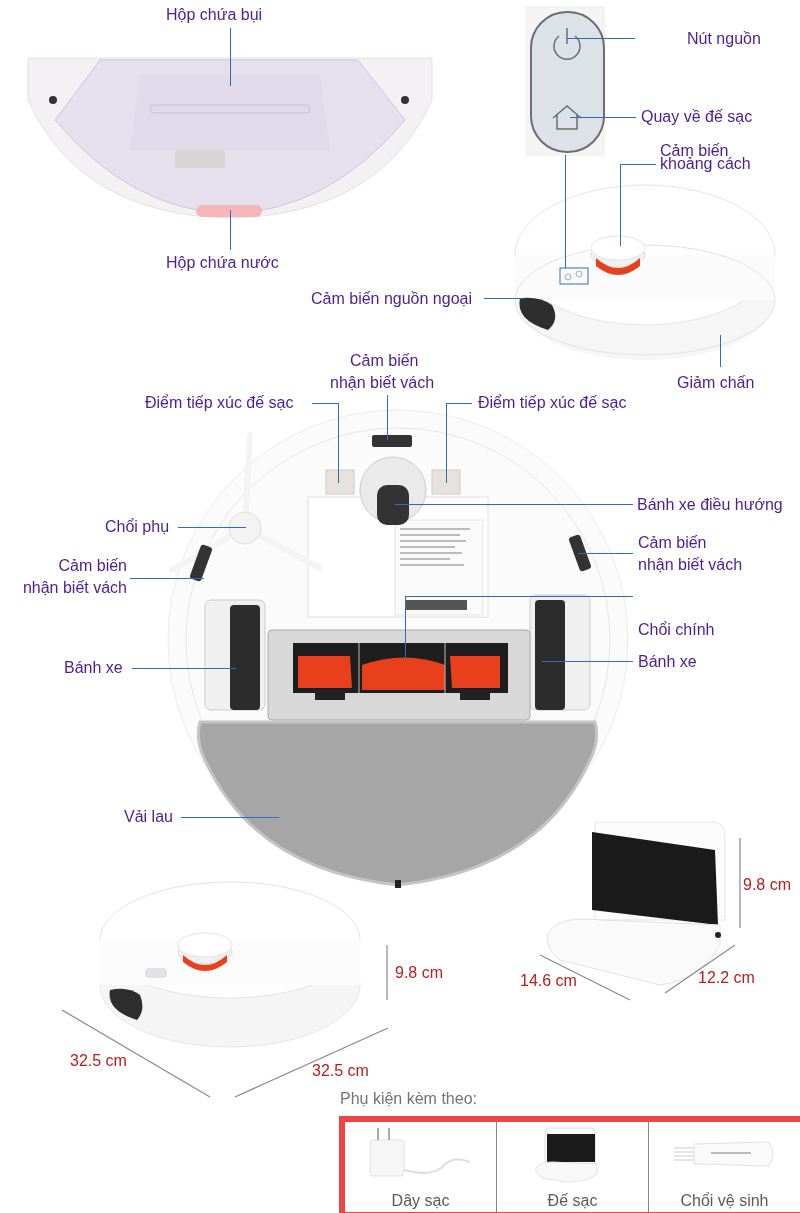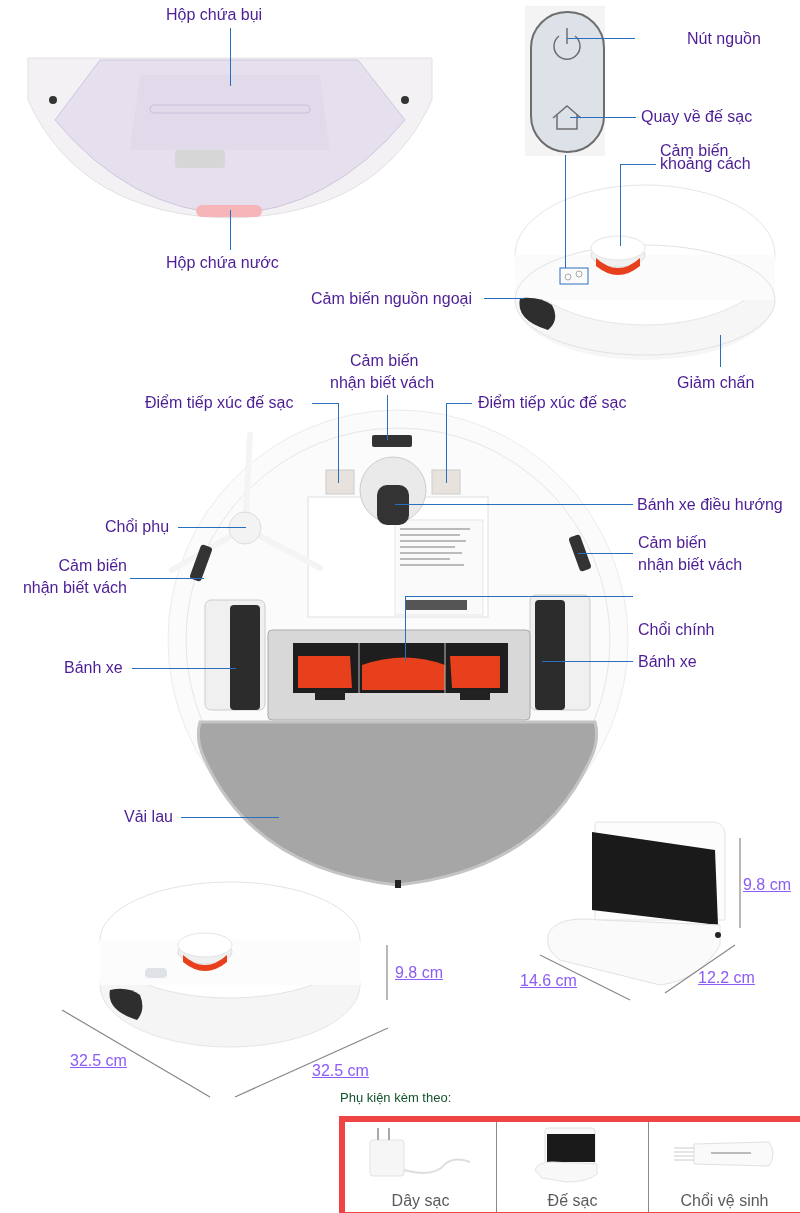--- a/index.html
+++ b/index.html
@@ -3,22 +3,22 @@
 <meta charset="utf-8">
 <style>
   html,body{margin:0;padding:0;background:#fff;}
   body{width:800px;height:1213px;position:relative;overflow:hidden;font-family:"Liberation Sans",sans-serif;color:#555;}
   .lbl{position:absolute;font-size:16px;color:#4c1d95;white-space:nowrap;line-height:22px;}
   .lbl.r{text-align:right;}
   .ln{position:absolute;background:#2a6ec0;}
   .h{height:1px;}
   .v{width:1px;}
   svg{position:absolute;left:0;top:0;}
-  .dim{position:absolute;font-size:16px;color:#8b5cf6;white-space:nowrap;text-decoration:underline;}
-  .acc-title{position:absolute;left:340px;top:1090px;font-size:13px;color:#14532d;text-align:right;}
+  .dim{position:absolute;font-size:16px;color:#b91c1c;white-space:nowrap;}
+  .acc-title{position:absolute;left:340px;top:1090px;font-size:16px;color:#737373;text-align:right;}
   .acc-table{position:absolute;left:339px;top:1116px;width:455px;height:90px;border:6px solid #ef4444;display:flex;justify-content:space-between;}
   .acc-cell{flex:1;border-right:1px solid #8a8a8a;position:relative;}
   .acc-cell:last-child{border-right:none;}
   .acc-cell .cap{position:absolute;left:0;right:0;bottom:2px;text-align:center;font-size:16px;color:#5a5a5a;}
   .acc-cell .pic{position:absolute;left:0;right:0;top:0;height:62px;}
 </style>
 </head>
 <body>
 
 <svg width="800" height="1213">

